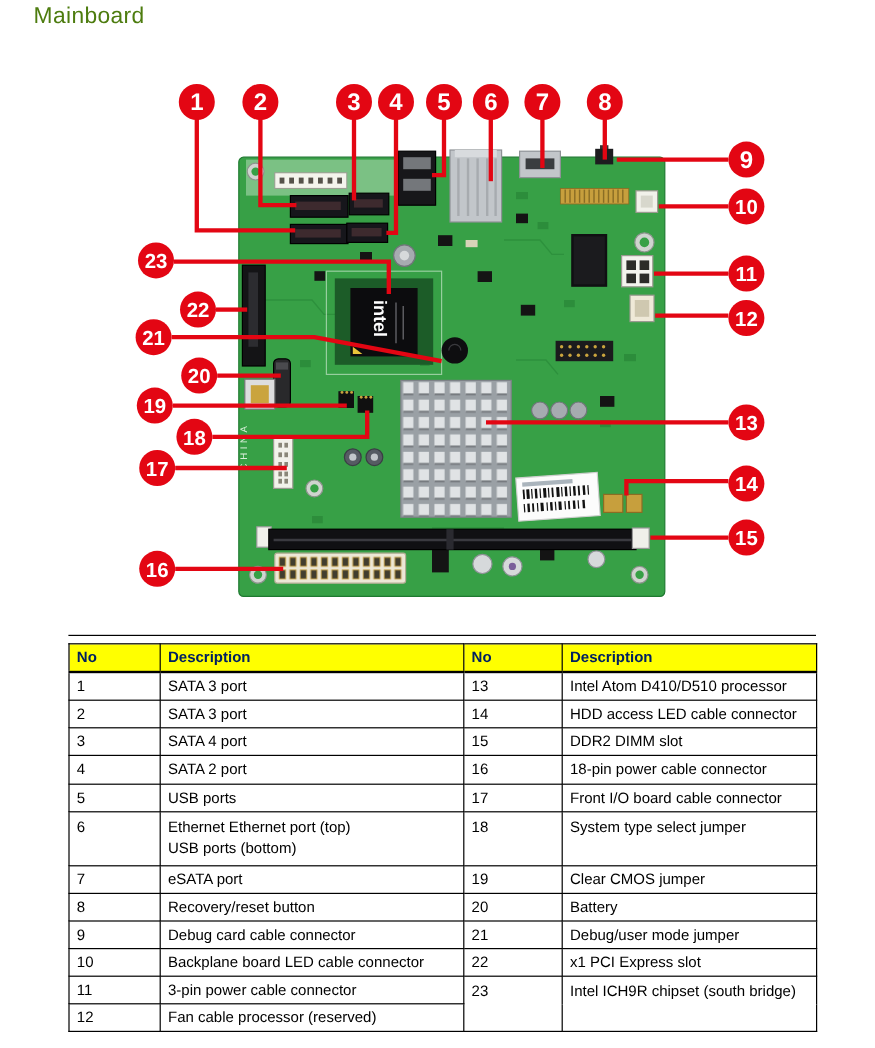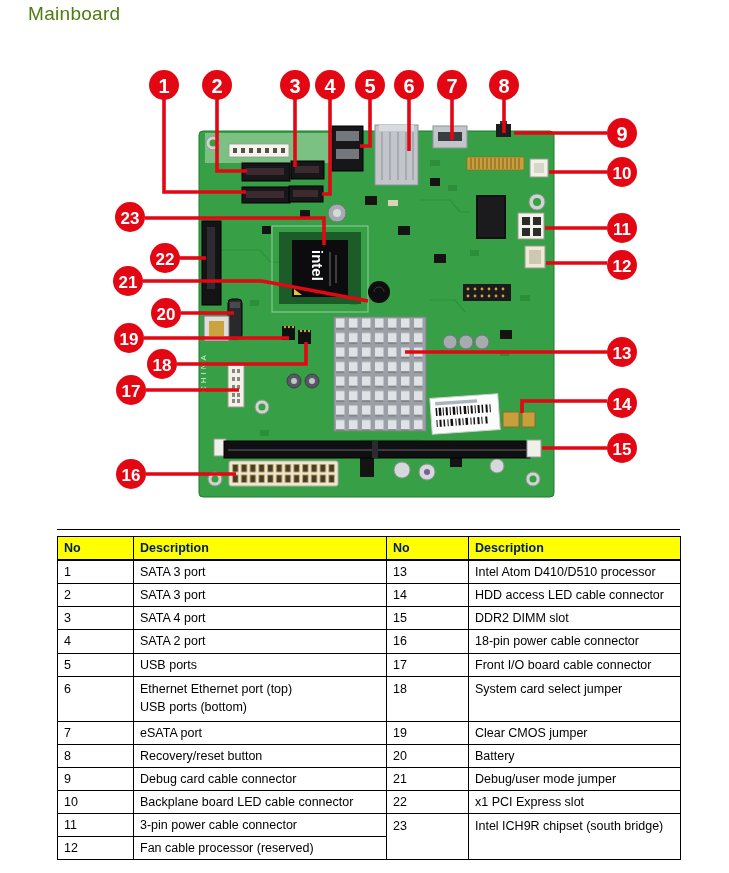--- a/index.html
+++ b/index.html
@@ -511,21 +511,21 @@
           <td>17</td>
           <td>Front I/O board cable connector</td>
         </tr>
         <tr class="tall">
           <td class="vtop">6</td>
           <td class="vtop">
             <div>Ethernet Ethernet port (top)</div>
             <div>USB ports (bottom)</div>
           </td>
           <td class="vtop">18</td>
-          <td class="vtop">System card select jumper</td>
+          <td class="vtop">System type select jumper</td>
         </tr>
         <tr class="normal">
           <td>7</td>
           <td>eSATA port</td>
           <td>19</td>
           <td>Clear CMOS jumper</td>
         </tr>
         <tr class="normal">
           <td>8</td>
           <td>Recovery/reset button</td>

